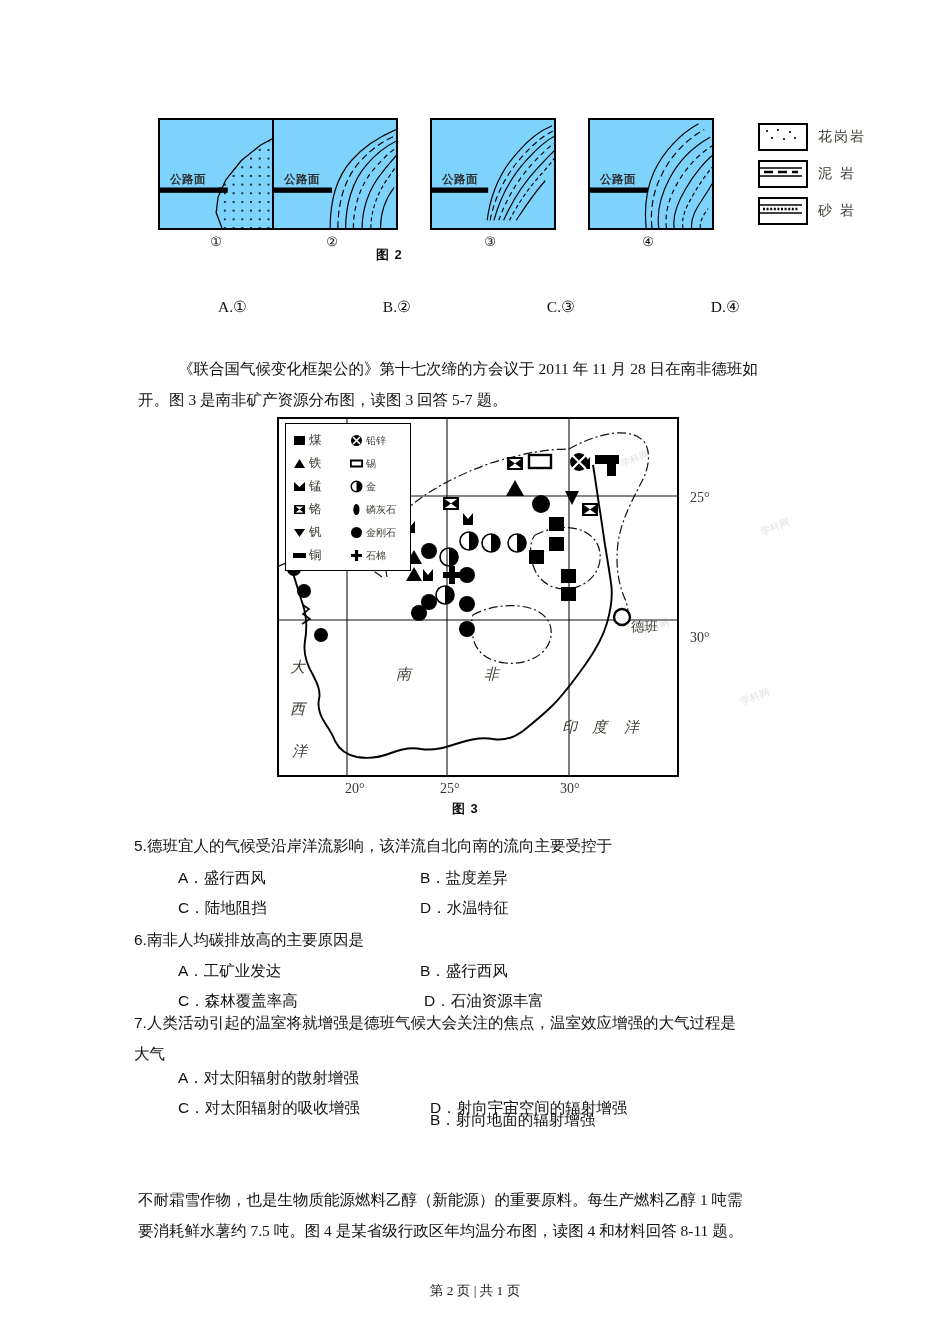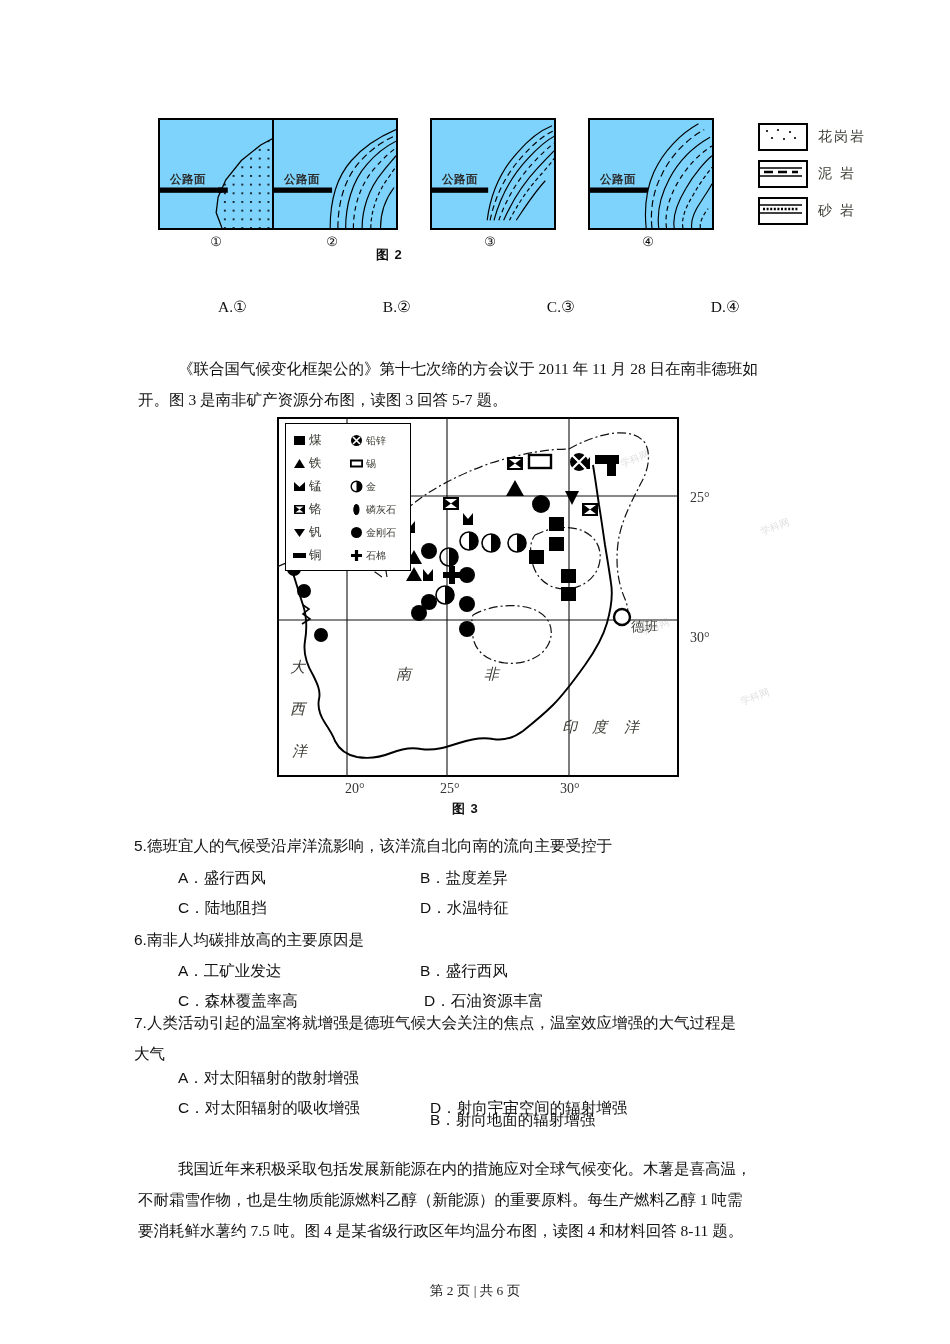--- a/index.html
+++ b/index.html
@@ -503,24 +503,23 @@
   <div class="opt" style="left:430px; top:1068px;margin-top:42px;">
     <span>B．</span><span>射向地面的辐射增强</span>
   </div>
   <div class="opt" style="left:178px; top:1098px;">
     <span>C．</span><span>对太阳辐射的吸收增强</span>
   </div>
   <div class="opt" style="left:430px; top:1098px;">
     <span>D．</span><span>射向宇宙空间的辐射增强</span>
   </div>
 
-  <div class="para serif" style="left:178px; top:1153px;">我国近年来积极采取包括发展新能源在内的措施应对全球气候变化。木薯是喜高温，</div>
   <div class="para serif" style="left:138px; top:1184px;">不耐霜雪作物，也是生物质能源燃料乙醇（新能源）的重要原料。每生产燃料乙醇 1 吨需</div>
   <div class="para serif" style="left:138px; top:1215px;">要消耗鲜水薯约 7.5 吨。图 4 是某省级行政区年均温分布图，读图 4 和材料回答 8-11 题。</div>
 
-  <div id="footer">第 2 页 | 共 6 页</div>
+  <div id="footer">第 2 页 | 共 1 页</div>
 
   <span class="wm" style="left:620px; top:452px;">学科网</span>
   <span class="wm" style="left:760px; top:520px;">学科网</span>
   <span class="wm" style="left:640px; top:620px;">学科网</span>
   <span class="wm" style="left:740px; top:690px;">学科网</span>
 
 </div>
 
 </body></html>

